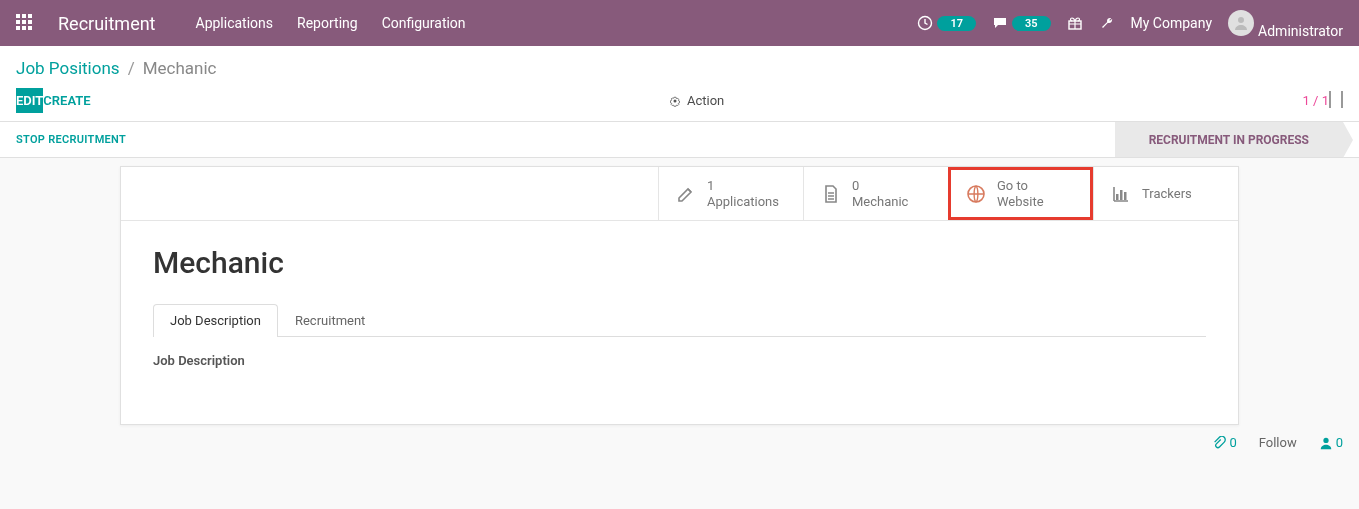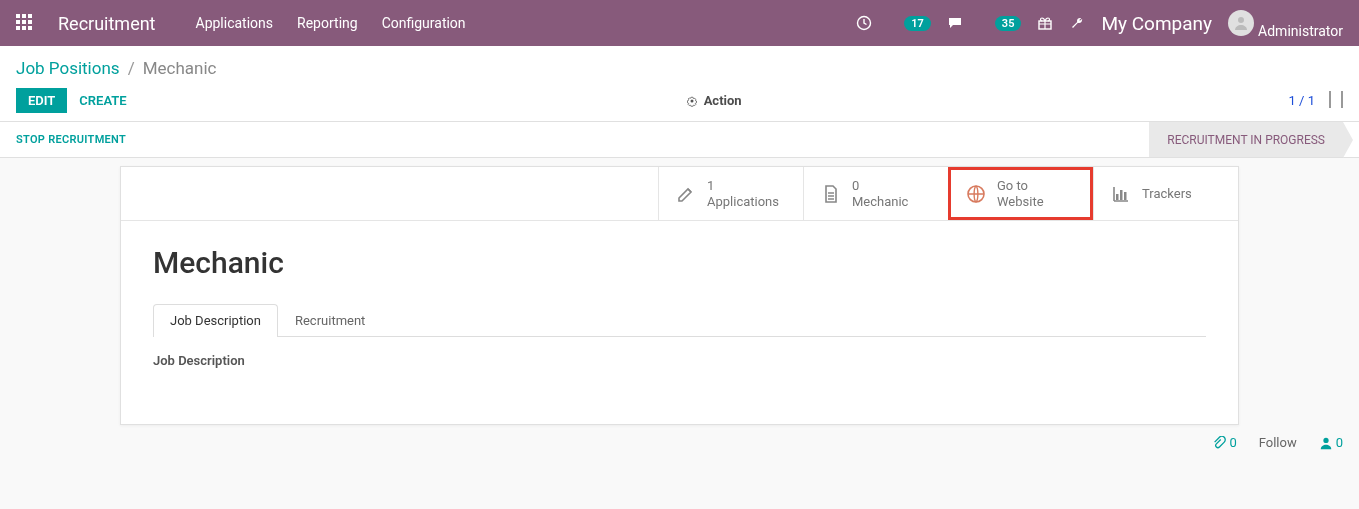--- a/index.html
+++ b/index.html
@@ -7,45 +7,45 @@
 
 
 .navbar { background: #875a7b; height: 46px; display: flex; align-items: center; padding: 0 16px; color: #fff; }
 .apps-icon { width: 18px; height: 18px; display: grid; grid-template-columns: repeat(3,4px); grid-template-rows: repeat(3,4px); gap:2px; margin-right:24px; cursor:pointer;}
 .apps-icon span { background:#fff; width:4px; height:4px;}
 .brand { font-size:18px; font-weight:400; margin-right:40px;}
 .nav-menu { display:flex; gap:24px;}
 .nav-menu a { color:#fff; text-decoration:none; font-size:14px;}
 .nav-right { margin-left:auto; display:flex; align-items:center; gap:16px;}
 .nav-icon { display:flex; align-items:center; gap:4px; cursor:pointer;}
-.badge{ background:#00a09d; color:#fff; border-radius:10px; padding:1px 7px; font-size:11px; font-weight:600;margin-left:28px;}
+.badge{ background:#00a09d; color:#fff; border-radius:10px; padding:1px 13px; font-size:11px; font-weight:600;}
 .avatar{ width:26px; height:26px; border-radius:50%; background:#e0e0e0; display:flex; align-items:center; justify-content:center;}
 
 
 .control-panel{ background:#fff; border-bottom:1px solid #e0e0e0; padding:12px 16px 8px;}
 .breadcrumb{ display:flex; align-items:flex-start; gap:8px; margin-bottom:10px;}
 .breadcrumb a{ color:#00a09d; font-size:17px; text-decoration:none;}
 .breadcrumb .sep{ color:#999; font-size:17px;}
 .breadcrumb .current{ color:#888; font-size:17px;}
 .cp-row{ display:flex; align-items:center;}
-.btn{ display:inline-flex; align-items:center; padding:5px 12px; font-size:13px; font-weight:600; cursor:pointer; border:none;}
+.btn{ display:inline-flex; align-items:center; padding:5px 0; font-size:13px; font-weight:600; cursor:pointer; border:none;}
 .btn-primary{ background:#00a09d; color:#fff;}
 .btn-link{ background:transparent; color:#00a09d;}
 .cp-center{ flex:1; display:flex; justify-content:center; align-items:center; gap:6px; color:#4c4c4c; cursor:pointer;}
-.cp-right{ display:flex; align-items:center; gap:14px; color:#1d4ed8;}
+.cp-right{ display:flex; align-items:center; gap:0; color:#ec4899;}
 .pager-arrows{ display:flex; gap:10px;}
 .chev{ width:8px; height:8px; border-top:2px solid #999; border-right:2px solid #999;}
 .chev.left{ transform:rotate(-135deg);}
 .chev.right{ transform:rotate(45deg);}
 
 
 .statusbar{ display:flex; align-items:center; background:#fff; border-bottom:1px solid #e0e0e0; padding:0 16px; height:36px;}
 .statusbar .left-btn{ color:#00a09d; font-weight:600; font-size:11px; cursor:pointer; letter-spacing:.3px;}
 .statusbar .statuses{ margin-left:auto; display:flex; height:100%;}
-.status{ display:flex; align-items:center; padding:0 18px; font-size:12px; font-weight:400; color:#999; position:relative;}
+.status{ display:flex; align-items:center; padding:0 34px; font-size:12px; font-weight:700; color:#999; position:relative;}
 .status.active{ background:#e9e9e9; color:#875a7b;}
 .status.active::after{ content:''; position:absolute; right:-10px; top:0; width:0; height:0; border-top:18px solid transparent; border-bottom:18px solid transparent; border-left:10px solid #e9e9e9;}
 
 
 .form-area{ padding:0 120px;}
 .sheet{ background:#fff; border:1px solid #e0e0e0; margin-top:8px; box-shadow:0 1px 3px rgba(0,0,0,.05);}
 .stat-buttons{ display:flex; justify-content:flex-end; border-bottom:1px solid #e5e5e5;}
 .stat-btn{ display:flex; align-items:center; gap:10px; padding:10px 16px; border-left:1px solid #e5e5e5; min-width:145px; cursor:pointer;}
 .stat-btn.highlight{ border:3px solid #e63b2e; padding:8px 14px;}
 .stat-icon{ width:22px; height:22px; display:flex; align-items:center; justify-content:center; color:#888;}
@@ -104,21 +104,21 @@
       <svg width="16" height="16" viewBox="0 0 16 16">
           <rect x="2" y="6" width="12" height="8" fill="none" stroke="#fff" stroke-width="1.4"></rect>
           <path d="M8 6v8M2 9h12M5 6c-2 0-2-3 0-3 2 0 3 3 3 3M11 6c2 0 2-3 0-3-2 0-3 3-3 3" fill="none" stroke="#fff" stroke-width="1.2"></path>
         </svg>
     </div>
     <div class="nav-icon">
       <svg width="16" height="16" viewBox="0 0 16 16">
           <path d="M13 5c0 1.7-1.3 3-3 3-.4 0-.7-.1-1-.2L4 13l-1-1 5.2-5c-.1-.3-.2-.6-.2-1 0-1.7 1.3-3 3-3 .4 0 .8.1 1.1.2l-1.8 1.8.7.7L13 3.9c.1.3.2.7.2 1.1H13z" fill="#fff"></path>
         </svg>
     </div>
-    <div class="nav-icon" style="font-size:19px;">My Company</div>
+    <div class="nav-icon" style="font-size:14px;">My Company</div>
     <div class="nav-icon">
       <div class="avatar">
         <svg width="18" height="18" viewBox="0 0 18 18">
             <circle cx="9" cy="6" r="3" fill="#bbb"></circle>
             <path d="M3 16c0-3 3-5 6-5s6 2 6 5" fill="#bbb"></path>
           </svg>
       </div>
       <span style="font-size:14px;margin-top:16px;">Administrator</span>
     </div>
   </div>
@@ -131,21 +131,21 @@
     <span class="current">Mechanic</span>
   </div>
   <div class="cp-row">
     <button class="btn btn-primary">EDIT</button>
     <button class="btn btn-link">CREATE</button>
     <div class="cp-center">
       <svg width="12" height="12" viewBox="0 0 16 16">
           <path d="M8 10a2 2 0 100-4 2 2 0 000 4z" fill="#555"></path>
           <path d="M14 8l-1.2-.3c-.1-.4-.2-.7-.4-1l.7-1-1.4-1.4-1 .7c-.3-.2-.7-.3-1-.4L9.4 3H6.6l-.3 1.2c-.4.1-.7.2-1 .4l-1-.7L2.9 5.3l.7 1c-.2.3-.3.7-.4 1L2 7.6v2.8l1.2.3c.1.4.2.7.4 1l-.7 1 1.4 1.4 1-.7c.3.2.7.3 1 .4l.3 1.2h2.8l.3-1.2c.4-.1.7-.2 1-.4l1 .7 1.4-1.4-.7-1c.2-.3.3-.7.4-1L14 10.4V8z" fill="none" stroke="#555" stroke-width="1"></path>
         </svg>
-      <span style="font-weight:700;">Action</span>
+      <span style="font-weight:400;">Action</span>
     </div>
     <div class="cp-right">
       <span>1 / 1</span>
       <div class="pager-arrows">
         <div><i class="chev left"></i></div>
         <div><i class="chev right"></i></div>
       </div>
     </div>
   </div>
 </div>

